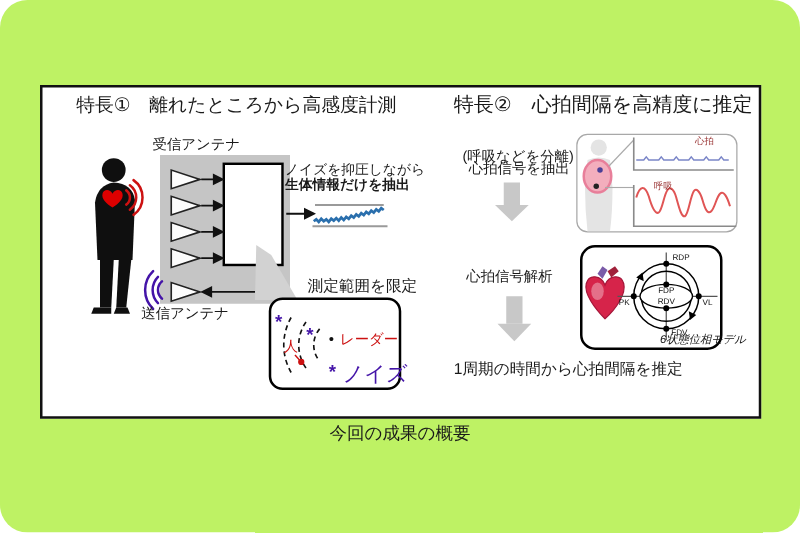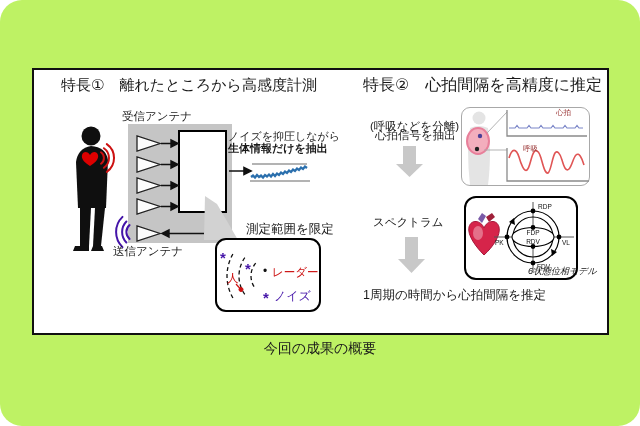--- a/index.html
+++ b/index.html
@@ -165,36 +165,36 @@
   <div class="txt" style="left:228px;top:142px;font-size:11px;font-weight:bold;">生体情報だけを抽出</div>
 
   <div class="txt" style="left:246px;top:222px;font-size:12.5px;">測定範囲を限定</div>
 
   <div class="txt" style="left:220px;top:249px;font-size:15px;color:#4414a8;font-weight:bold;">*</div>
   <div class="txt" style="left:245px;top:260px;font-size:15px;color:#4414a8;font-weight:bold;">*</div>
   <div class="txt" style="left:227px;top:272px;font-size:11.5px;color:#cc1111;">人</div>
   <div class="txt" style="left:263px;top:265px;font-size:12px;color:#111;">•</div>
   <div class="txt" style="left:272px;top:266px;font-size:11.5px;color:#cc1111;">レーダー</div>
   <div class="txt" style="left:263px;top:289px;font-size:15px;color:#4414a8;font-weight:bold;">*</div>
-  <div class="txt" style="left:274px;top:290px;font-size:12px;color:#4414a8;">ノイズ</div>
+  <div class="txt" style="left:274px;top:290px;font-size:17px;color:#4414a8;">ノイズ</div>
 
   <div class="txt" style="left:363px;top:76px;font-size:16px;">特長②　心拍間隔を高精度に推定</div>
   <div class="txt" style="left:375px;top:107px;font-size:11.5px;margin-top:22px;">心拍信号を抽出</div>
   <div class="txt" style="left:370px;top:120px;font-size:11.5px;">(呼吸などを分離)</div>
 
   <div class="txt" style="left:556px;top:109px;font-size:7.5px;color:#993333;">心拍</div>
   <div class="txt" style="left:523px;top:145px;font-size:7.5px;color:#993333;">呼吸</div>
 
-  <div class="txt" style="left:373px;top:216px;font-size:11.5px;">スペクトラム</div>
+  <div class="txt" style="left:373px;top:216px;font-size:11.5px;">心拍信号解析</div>
 
   <div class="txt" style="left:538px;top:203px;font-size:6.5px;color:#111;">RDP</div>
   <div class="txt" style="left:522px;top:229px;width:22px;text-align:center;font-size:6.5px;color:#111;">FDP</div>
   <div class="txt" style="left:522px;top:238px;width:22px;text-align:center;font-size:6.5px;color:#111;">RDV</div>
   <div class="txt" style="left:537px;top:263px;font-size:6.5px;color:#111;">FDV</div>
   <div class="txt" style="left:495px;top:239px;font-size:6.5px;color:#111;">PK</div>
   <div class="txt" style="left:562px;top:239px;font-size:6.5px;color:#111;">VL</div>
   <div class="txt" style="left:502px;top:266px;font-size:9px;font-style:italic;color:#111;margin-left:26px;">6状態位相モデル</div>
 
   <div class="txt" style="left:363px;top:288px;font-size:12.5px;">1周期の時間から心拍間隔を推定</div>
 
-  <div class="txt" style="left:0;top:340px;width:640px;text-align:center;font-size:14px;font-family:Liberation Sans, sans-serif;">今回の成果の概要</div>
+  <div class="txt" style="left:0;top:340px;width:640px;text-align:center;font-size:14px;font-family:Liberation Serif, serif;">今回の成果の概要</div>
 
 </div>
 
 </body></html>

